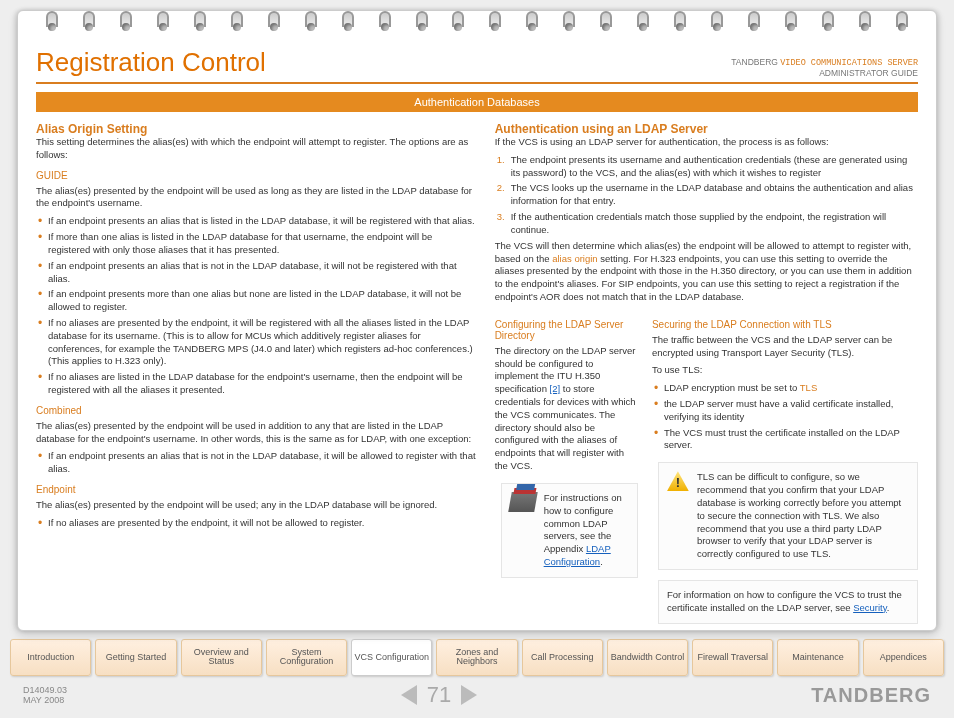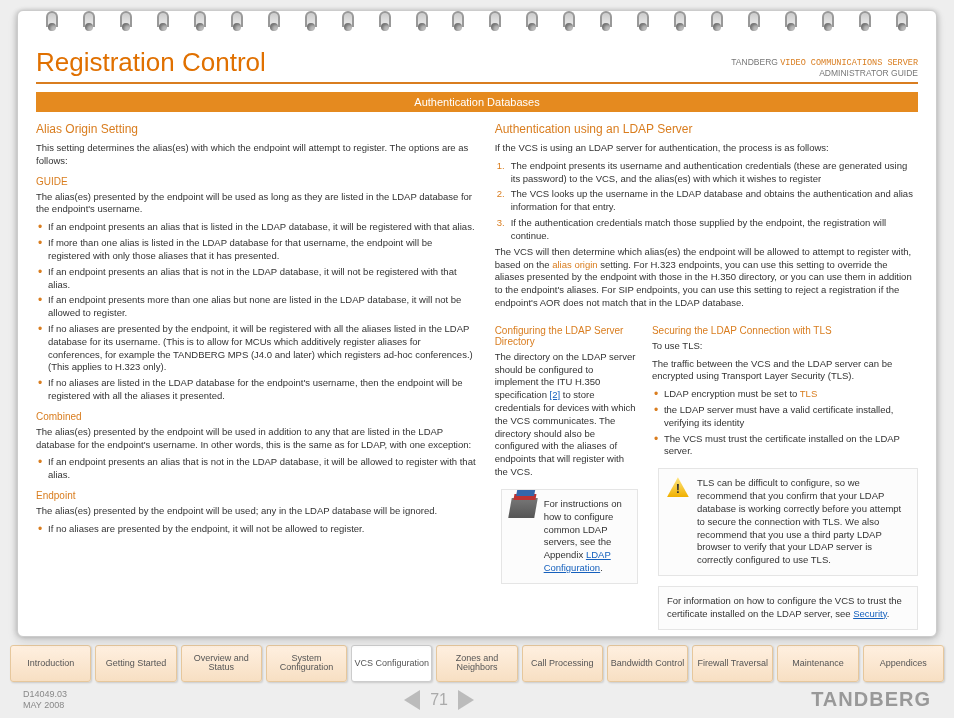--- a/index.html
+++ b/index.html
@@ -75,21 +75,21 @@
     padding:4px 0;
     margin-top:8px;
   }
   .columns {
     display:flex;
     gap:18px;
     margin-top:10px;
   }
   .col-left { flex: 1.02; }
   .col-right { flex: 0.98; display:flex; flex-direction:column; }
-  .h3 { color:#d97d1f; font-size:12px; font-weight:normal; margin-bottom:6px; }
+  .h3 { color:#d97d1f; font-size:12px; font-weight:bold; }
   .h4 { color:#d97d1f; font-size:10px; font-weight:normal; margin:8px 0 4px 0; }
   p { font-size:9.5px; color:#333; line-height:1.35; margin-bottom:5px; }
   ul { list-style:none; padding-left:2px; margin-bottom:5px; }
   ul li {
     font-size:9.5px; color:#333; line-height:1.35;
     position:relative; padding-left:10px; margin-bottom:3px;
   }
   ul li::before {
     content:"•"; position:absolute; left:0; color:#d97d1f; font-size:12px; top:-2px;
   }
@@ -169,21 +169,21 @@
     border-color:#ccc;
   }
   .footer {
     display:flex; justify-content:space-between; align-items:center;
     width:920px; margin: 6px auto 0 auto;
     padding: 0 6px;
   }
   .foot-left { font-size:9px; color:#888; line-height:1.2; }
   .pager {
     display:flex; align-items:center; gap:10px;
-    font-size:16px; color:#aaa;
+    font-size:22px; color:#aaa;
   }
   .pager .arrow {
     width:0;height:0;
     border-top:10px solid transparent;
     border-bottom:10px solid transparent;
     cursor:pointer;
   }
   .pager .arrow.left { border-right:16px solid #bbb; }
   .pager .arrow.right { border-left:16px solid #bbb; }
   .brand {
@@ -283,22 +283,22 @@
           <div class="note-box">
             <div class="books-icon"></div>
             <div>
               <span>For instructions on how to configure common LDAP servers, see the Appendix </span><span class="link">LDAP Configuration</span><span>.</span>
             </div>
           </div>
         </div>
 
         <div class="sub-right">
           <div class="h4" style="margin-top:0">Securing the LDAP Connection with TLS</div>
+          <p>The traffic between the VCS and the LDAP server can be encrypted using Transport Layer Security (TLS).</p>
           <p>To use TLS:</p>
-          <p>The traffic between the VCS and the LDAP server can be encrypted using Transport Layer Security (TLS).</p>
           <ul>
             <li><span>LDAP encryption must be set to </span><span class="olink">TLS</span></li>
             <li>the LDAP server must have a valid certificate installed, verifying its identity</li>
             <li>The VCS must trust the certificate installed on the LDAP server.</li>
           </ul>
           <div class="note-box">
             <div class="warn-icon"></div>
             <div>TLS can be difficult to configure, so we recommend that you confirm that your LDAP database is working correctly before you attempt to secure the connection with TLS. We also recommend that you use a third party LDAP browser to verify that your LDAP server is correctly configured to use TLS.</div>
           </div>
           <div class="note-box stack">

